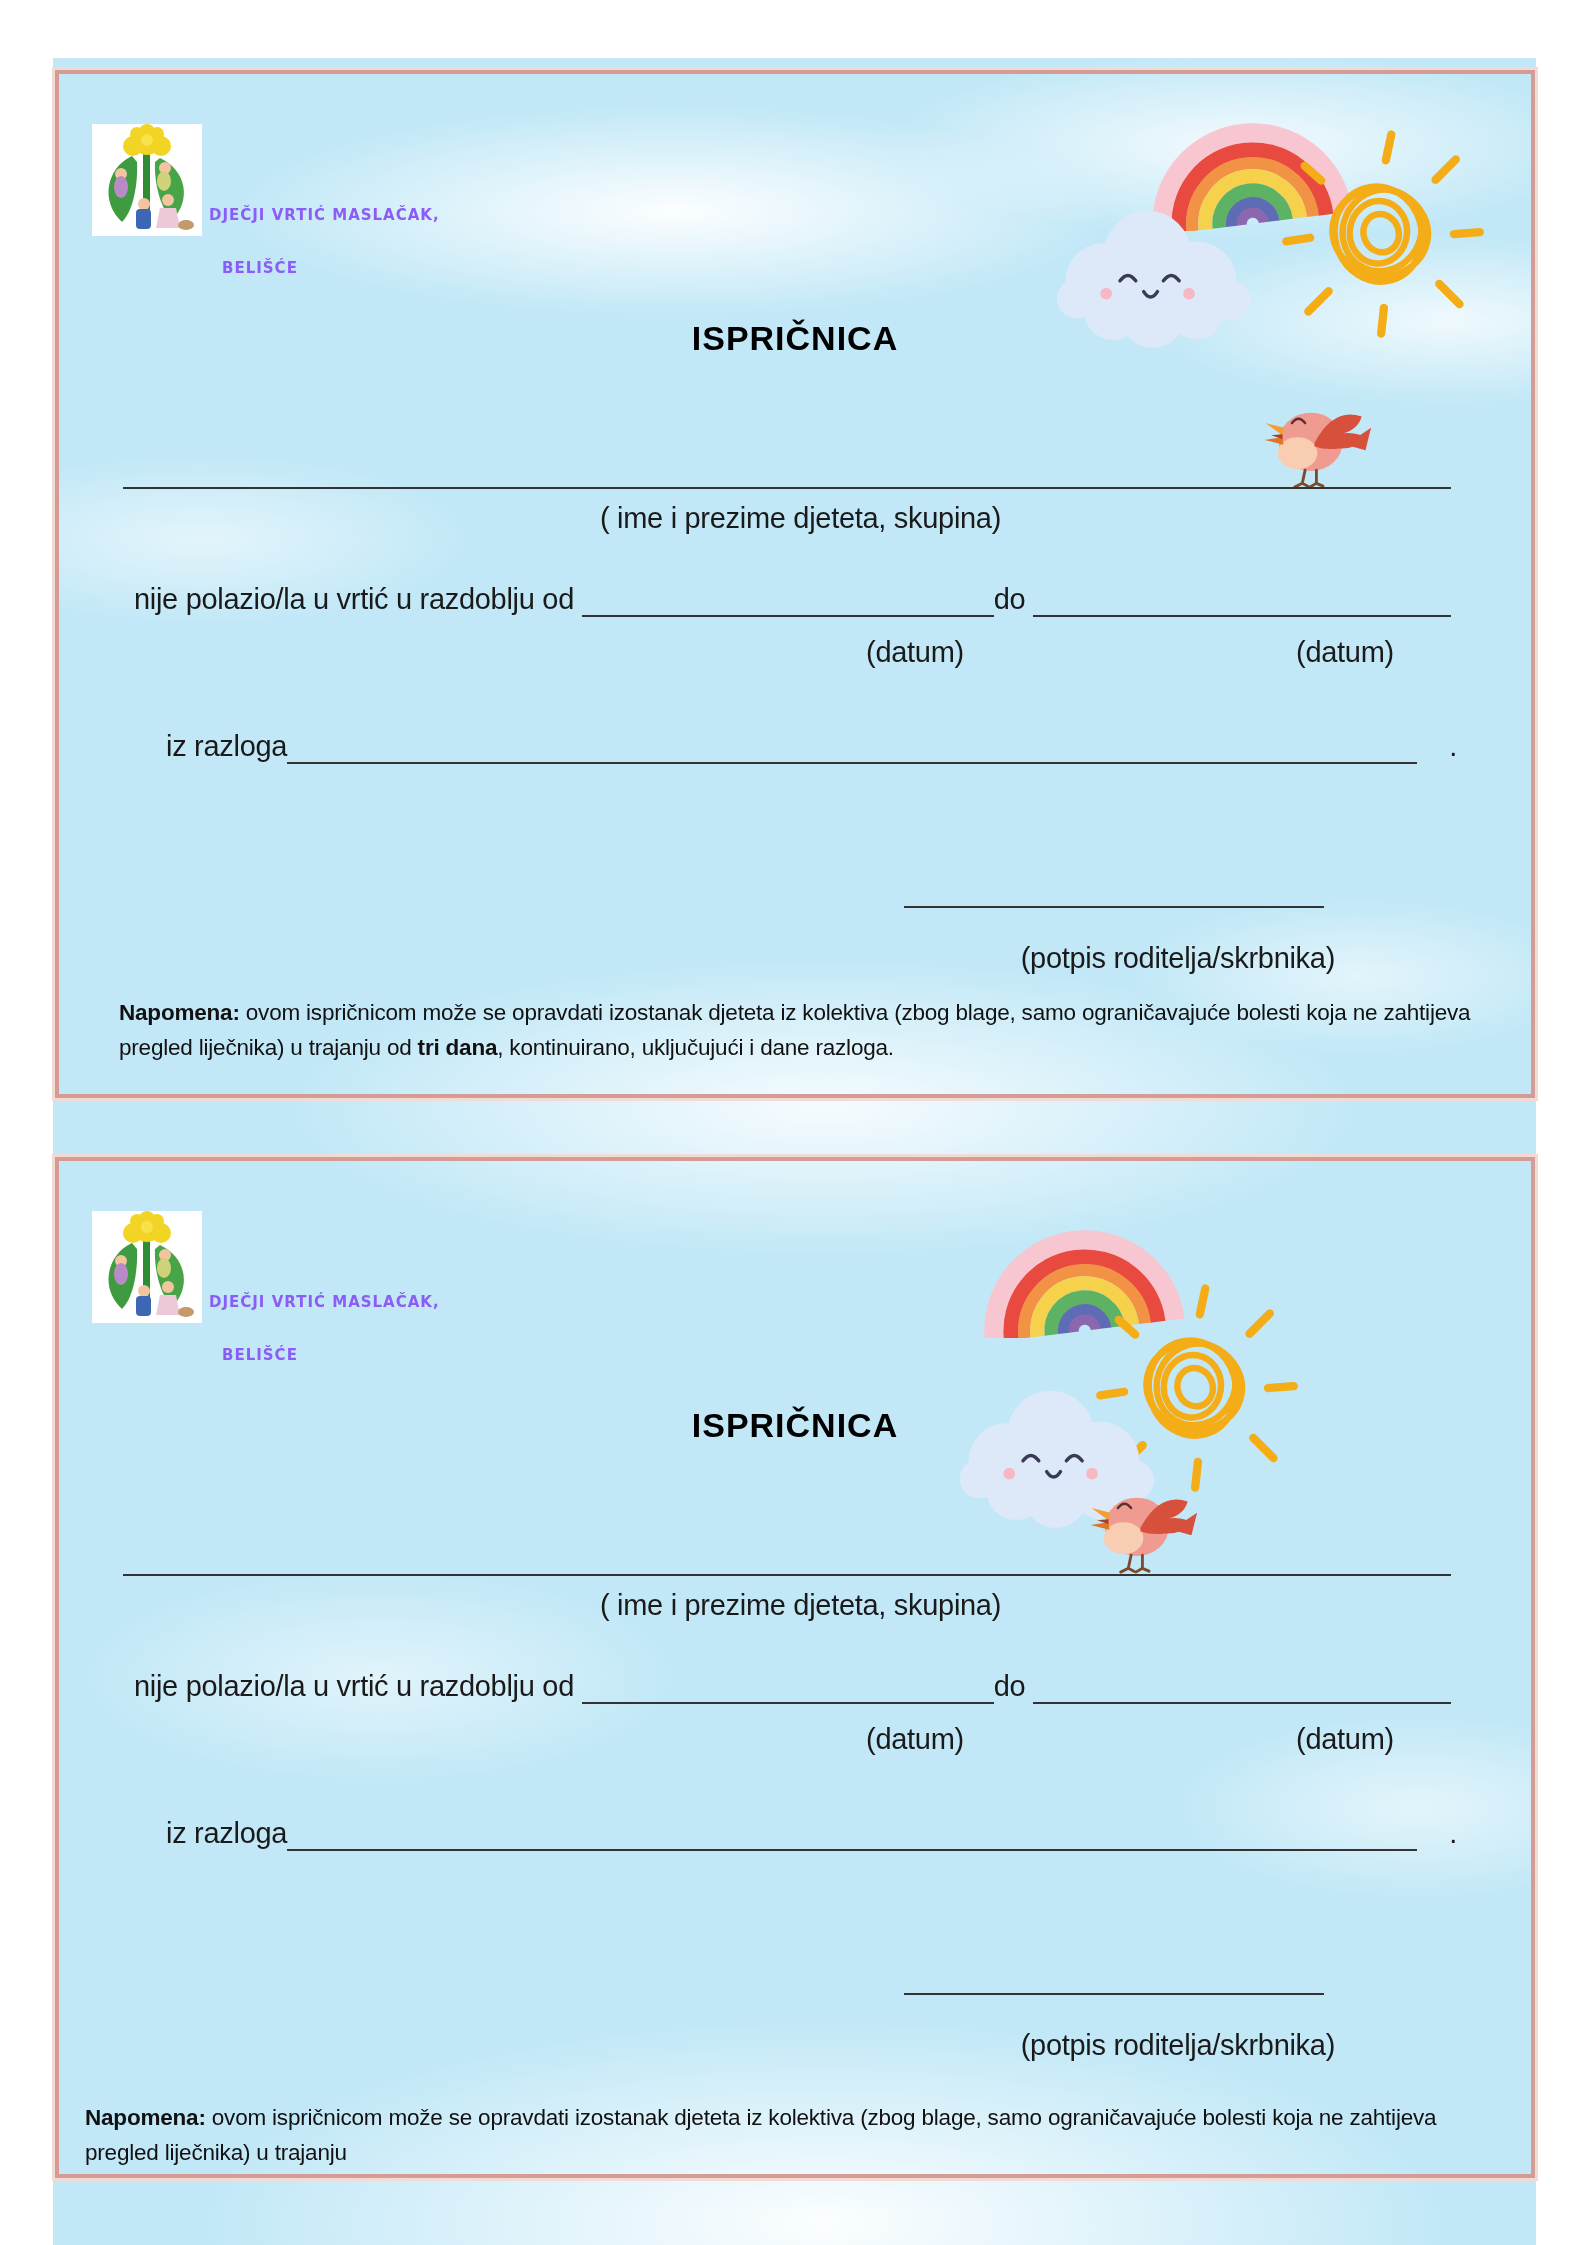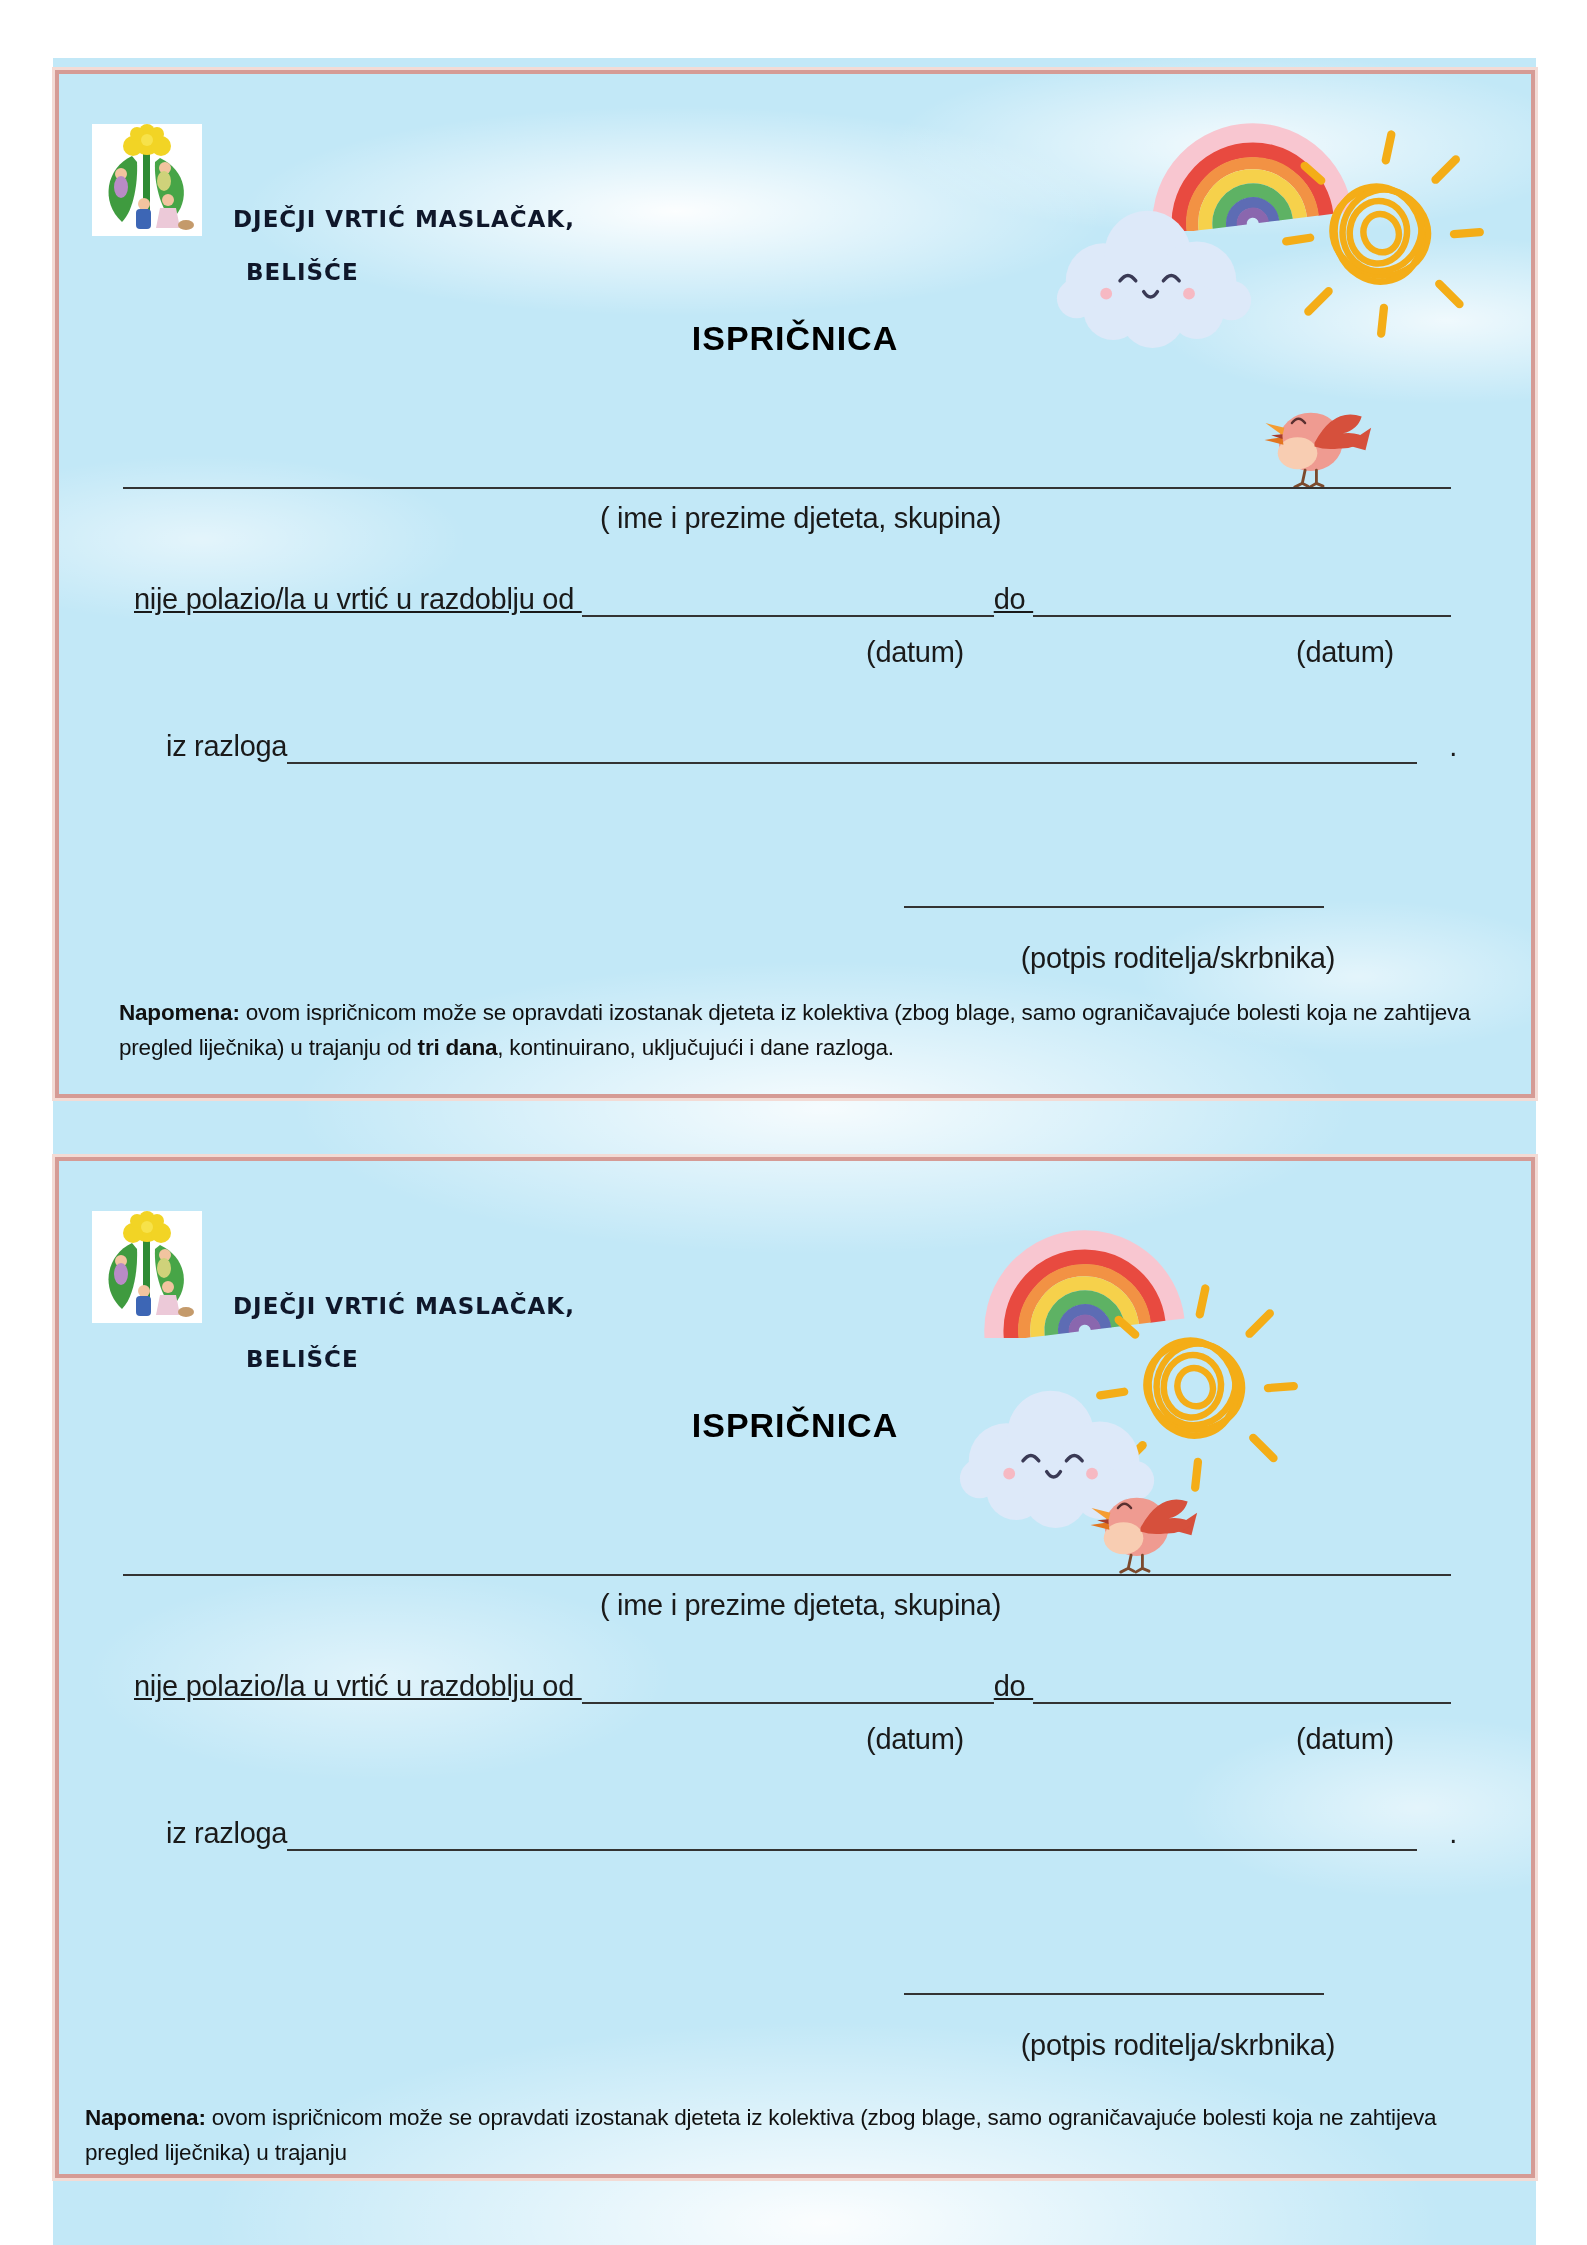--- a/index.html
+++ b/index.html
@@ -24,42 +24,42 @@
   .form-box{position:absolute;left:55px;width:1472px;border:4px solid #d59b95;
     box-shadow:0 0 0 3px #f3dbd5;background:transparent;}
   .form-box.f1{top:70px;height:1020px;}
   .form-box.f2{top:1157px;height:1013px;}
 
   .form-box>*{position:absolute;}
 
   .logo{left:33px;top:50px;width:110px;height:112px;}
   .org1{left:150px;top:132px;}
   .org2{left:163px;top:185px;}
-  .org1,.org2{font-family:"DejaVu Sans",sans-serif;font-weight:bold;font-size:23px;
-    color:#0f172a;letter-spacing:1px;white-space:nowrap;margin-left:24px;}
+  .org1,.org2{font-family:"DejaVu Sans",sans-serif;font-weight:bold;font-size:15px;
+    color:#8b5cf6;letter-spacing:1px;white-space:nowrap;}
 
   .title{left:0;right:0;top:245px;margin:0;text-align:center;font-size:34px;font-weight:bold;
     letter-spacing:1px;color:#000000;}
 
   .deco.rainbow{left:1093px;top:0;width:202px;height:157px;}
   .deco.sun{left:1218px;top:55px;width:212px;height:212px;}
   .deco.cloud{left:990px;top:112px;width:212px;height:165px;}
   .deco.bird{left:1197px;top:316px;width:118px;height:99px;}
   .f2 .deco.rainbow{left:925px;top:20px;}
   .f2 .deco.sun{left:1032px;top:122px;}
   .f2 .deco.cloud{left:893px;top:205px;}
   .f2 .deco.bird{left:1023px;top:314px;}
 
   .body-text{font-size:29px;color:#1a1a1a;font-stretch:condensed;letter-spacing:-0.3px;padding-left:11px;}
 
   .name-line{left:64px;right:80px;top:392px;height:21px;border-bottom:2px solid #333;}
   .name-caption{left:0;right:0;top:428px;text-align:center;}
 
   .period-row{left:64px;right:80px;top:505px;display:flex;align-items:flex-end;}
-  .period-row .ptext{white-space:pre;line-height:36px;text-decoration:underline;}
+  .period-row .ptext{white-space:pre;line-height:36px;}
   .blank{border-bottom:2px solid #333;height:36px;display:block;}
   .b1{width:412px;}
   .b2{flex:1;}
   .datum1{left:640px;width:410px;top:562px;text-align:center;}
   .datum2{left:1110px;width:330px;top:562px;text-align:center;}
 
   .reason-row{left:64px;right:74px;top:652px;display:flex;align-items:flex-end;}
   .reason-row .ptext{white-space:pre;line-height:36px;margin-left:32px;}
   .b3{flex:1;}
 

